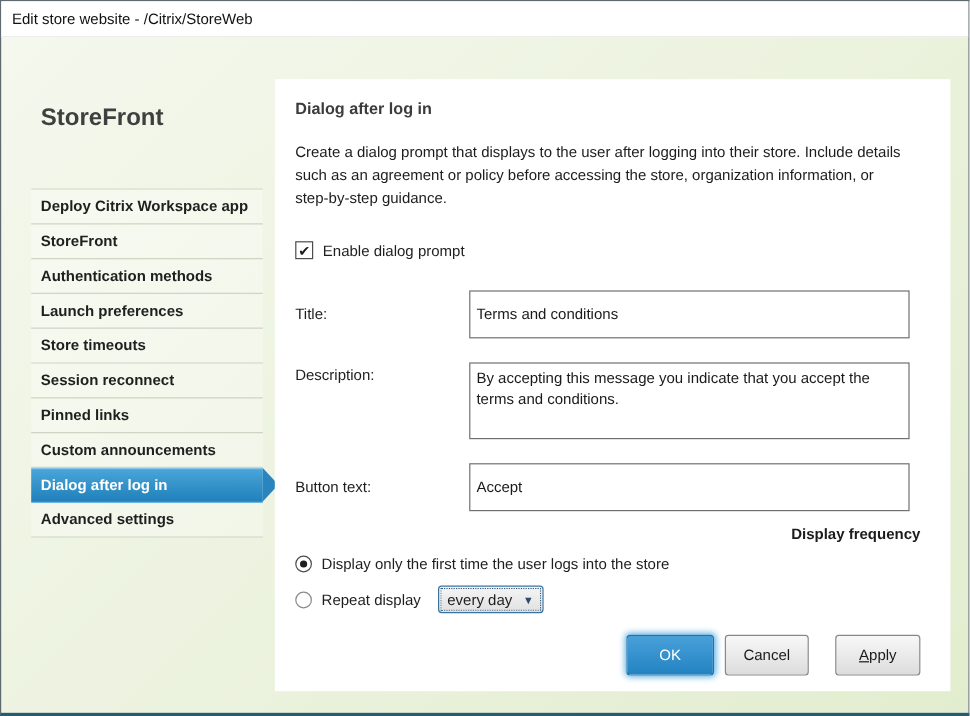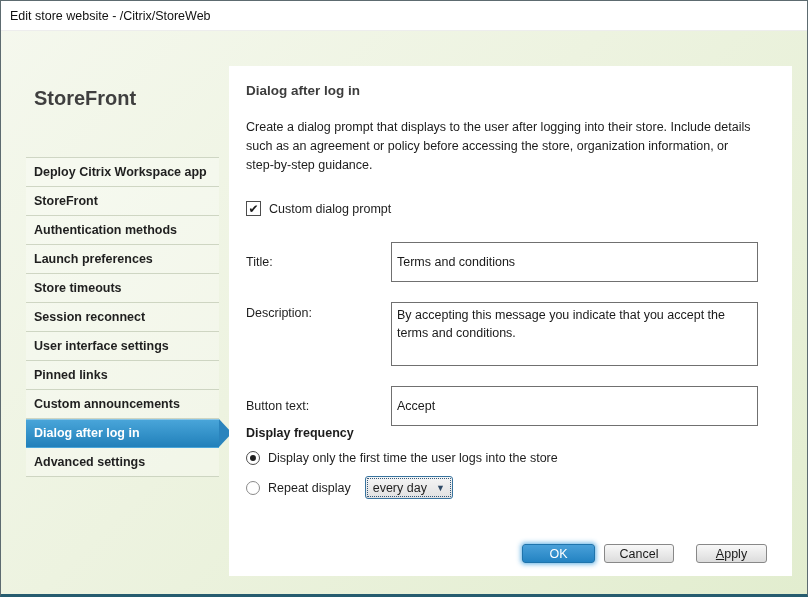--- a/index.html
+++ b/index.html
@@ -68,42 +68,42 @@
   .form { margin-top:26px; display:grid; grid-template-columns:145px 367px; row-gap:20px; }
   .form label { align-self:center; }
   .form label.top { align-self:start; padding-top:4px; }
   .tbox {
     width:367px; height:40px; border:1px solid #707070; background:#fff;
     font-family:"Liberation Sans", sans-serif; font-size:12.5px; color:#1a1a1a;
     padding:2px 5px;
   }
   textarea.tbox { height:64px; resize:none; line-height:1.45; padding-top:3px; }
 
-  .freq-head { font-weight:700; color:#1c1c1c; }
+  .freq-head { margin-top:12px; font-weight:700; color:#1c1c1c;text-align:right; }
   .radio-row { margin-top:11px; display:flex; align-items:center; gap:8px; }
   .radio {
     position:relative; width:14px; height:14px; border-radius:50%;
     border:1px solid #8a8a8a; background:#fff; flex:0 0 auto; cursor:default;
   }
   .radio.selected { border-color:#4d4d4d; }
   .radio.selected::after {
     content:""; position:absolute; left:3px; top:3px;
     width:6px; height:6px; border-radius:50%; background:#1f1f1f;
   }
   .combo {
     margin-left:6px; height:23px; display:inline-flex; align-items:center;
     padding:0 7px; border:1px solid #39749f; border-radius:3px;
     background:linear-gradient(#f5f5f5,#e1e1e1);
     outline:1px dotted #35597a; outline-offset:-3px; cursor:default;
   }
   .combo .arrow { margin-left:9px; font-size:9px; color:#2f4a66; }
 
   .btn-row { position:absolute; right:25px; bottom:13px; display:flex; align-items:center; }
   .btn {
-    height:19px; border-radius:3px; font-family:"Liberation Sans", sans-serif;
+    height:34px; border-radius:3px; font-family:"Liberation Sans", sans-serif;
     font-size:12.5px; display:flex; align-items:center; justify-content:center;
     cursor:default;
   }
   .btn-ok {
     width:73px; color:#fff;
     background:linear-gradient(#49a0d9,#2383c2);
     border:1px solid #1f74ac;
     box-shadow:0 0 5px 1px rgba(77,166,224,0.9);
   }
   .btn-plain {
@@ -126,38 +126,37 @@
 
   <div class="brand">StoreFront</div>
 
   <ul class="menu">
     <li><span>Deploy Citrix Workspace app</span></li>
     <li><span>StoreFront</span></li>
     <li><span>Authentication methods</span></li>
     <li><span>Launch preferences</span></li>
     <li><span>Store timeouts</span></li>
     <li><span>Session reconnect</span></li>
-    <li><span>User interface settings</span></li>
     <li><span>Pinned links</span></li>
     <li><span>Custom announcements</span></li>
     <li class="selected"><span>Dialog after log in</span></li>
     <li><span>Advanced settings</span></li>
   </ul>
 
   <div class="panel">
 
     <h1>Dialog after log in</h1>
 
     <p class="intro">Create a dialog prompt that displays to the user after logging into their store. Include details such as an agreement or policy before accessing the store, organization information, or step-by-step guidance.</p>
 
     <div class="check-row">
       <span class="checkbox">
         <span>✔</span>
       </span>
-      <span>Custom dialog prompt</span>
+      <span>Enable dialog prompt</span>
     </div>
 
     <div class="form">
       <label class="field-label">Title:</label>
       <input class="tbox" type="text" value="Terms and conditions" style="">
 
       <label class="field-label top">Description:</label>
       <textarea class="tbox" style="">By accepting this message you indicate that you accept the terms and conditions.</textarea>
 
       <label class="field-label">Button text:</label>

